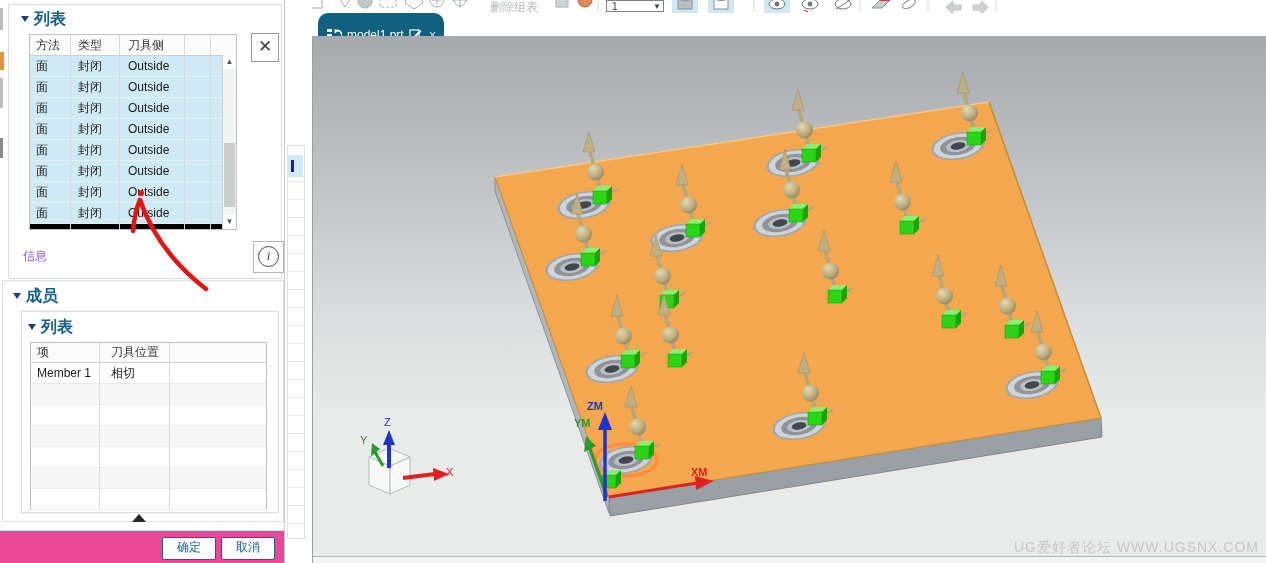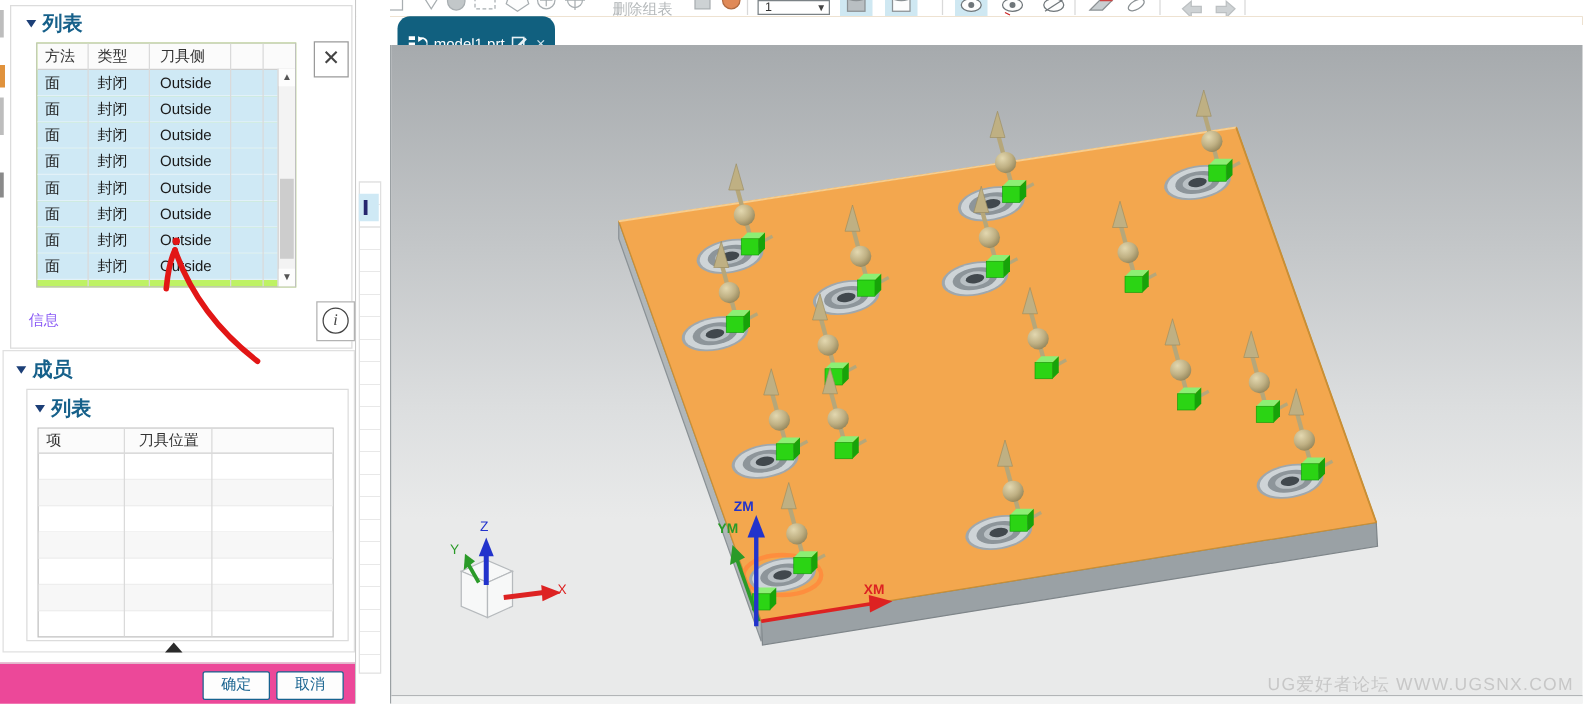--- a/index.html
+++ b/index.html
@@ -25,21 +25,21 @@
   .vp-bottomline{position:absolute;left:0;top:520px;width:954px;height:1px;background:#b2b5b7;}
   .vp-bottomband{position:absolute;left:0;top:521px;width:954px;height:6px;background:#f2f3f3;}
   .axis-label{position:absolute;font-size:11px;font-weight:bold;}
   .watermark{position:absolute;right:8px;top:503px;font-size:14px;color:#c7c7c7;letter-spacing:1px;white-space:nowrap;}
 
   
   .panel{left:0;top:0;width:284px;height:563px;background:#fff;border-right:1px solid #c8c8c8;}
   .group1{position:absolute;left:8px;top:4px;width:272px;height:273px;border:1px solid #dcdcdc;background:#fff;}
   .sec-title{position:absolute;color:#16608a;font-weight:bold;font-size:16px;}
   .tri{display:inline-block;width:0;height:0;border-left:4px solid transparent;border-right:4px solid transparent;border-top:6px solid #1c3f77;margin-right:5px;vertical-align:2px;}
-  .table1{position:absolute;left:20px;top:29px;width:206px;height:194px;border:1px solid #c0c0c0;background:#bef264;}
+  .table1{position:absolute;left:20px;top:29px;width:206px;height:194px;border:1px solid #c0c0c0;background:#000000;}
   .t1head{height:20px;display:flex;align-items:center;background:#fbfbfb;border-bottom:1px solid #cfcfcf;color:#333;}
   .t1head span, .t1row span{display:inline-block;box-sizing:border-box;}
   .h1{width:40px;padding-left:6px;} .h2{width:49px;padding-left:8px;} .h3{width:65px;padding-left:9px;}
   .t1row{height:20px;display:flex;align-items:center;background:#cfe9f5;border-bottom:1px solid #e2f1f8;color:#1a1a1a;}
   .vline{position:absolute;top:0;width:1px;height:100%;background:#dadada;}
   .scroll{position:absolute;right:0;top:20px;width:13px;height:174px;background:#f3f3f3;border-left:1px solid #d0d0d0;}
   .scroll .up,.scroll .dn{position:absolute;left:0;width:13px;height:14px;background:#fdfdfd;color:#555;font-size:8px;text-align:center;line-height:14px;}
   .scroll .up{top:0;} .scroll .dn{bottom:0;}
   .scroll .thumb{position:absolute;left:1px;top:88px;width:11px;height:64px;background:#cdcdcd;}
   .closebox{position:absolute;left:242px;top:28px;width:26px;height:27px;border:1px solid #9a9a9a;background:#fff;color:#444;font-size:17px;text-align:center;line-height:25px;}
@@ -341,20 +341,27 @@
 
     <div class="group2">
       <div class="sec-title" style="left:10px;top:5px;"><span class="tri"></span><span>成员</span></div>
       <div class="group2inner">
         <div class="sec-title" style="left:6px;top:5px;"><span class="tri"></span><span>列表</span></div>
         <div class="table2">
           <div class="t2head">
             <span class="m1">项</span>
             <span class="m2">刀具位置</span>
           </div>
+          <div>
+
+              <div class="t2row">
+                <span class="m1">Member 1</span>
+                <span class="m2">相切</span>
+              </div>
+            </div>
           <div class="t2empty"></div>
           <div class="t2empty"></div>
           <div class="t2empty"></div>
           <div class="t2empty"></div>
           <div class="t2empty"></div>
           <div class="t2empty"></div>
           <div class="vline" style="left:68px;"></div>
           <div class="vline" style="left:138px;"></div>
         </div>
       </div>

